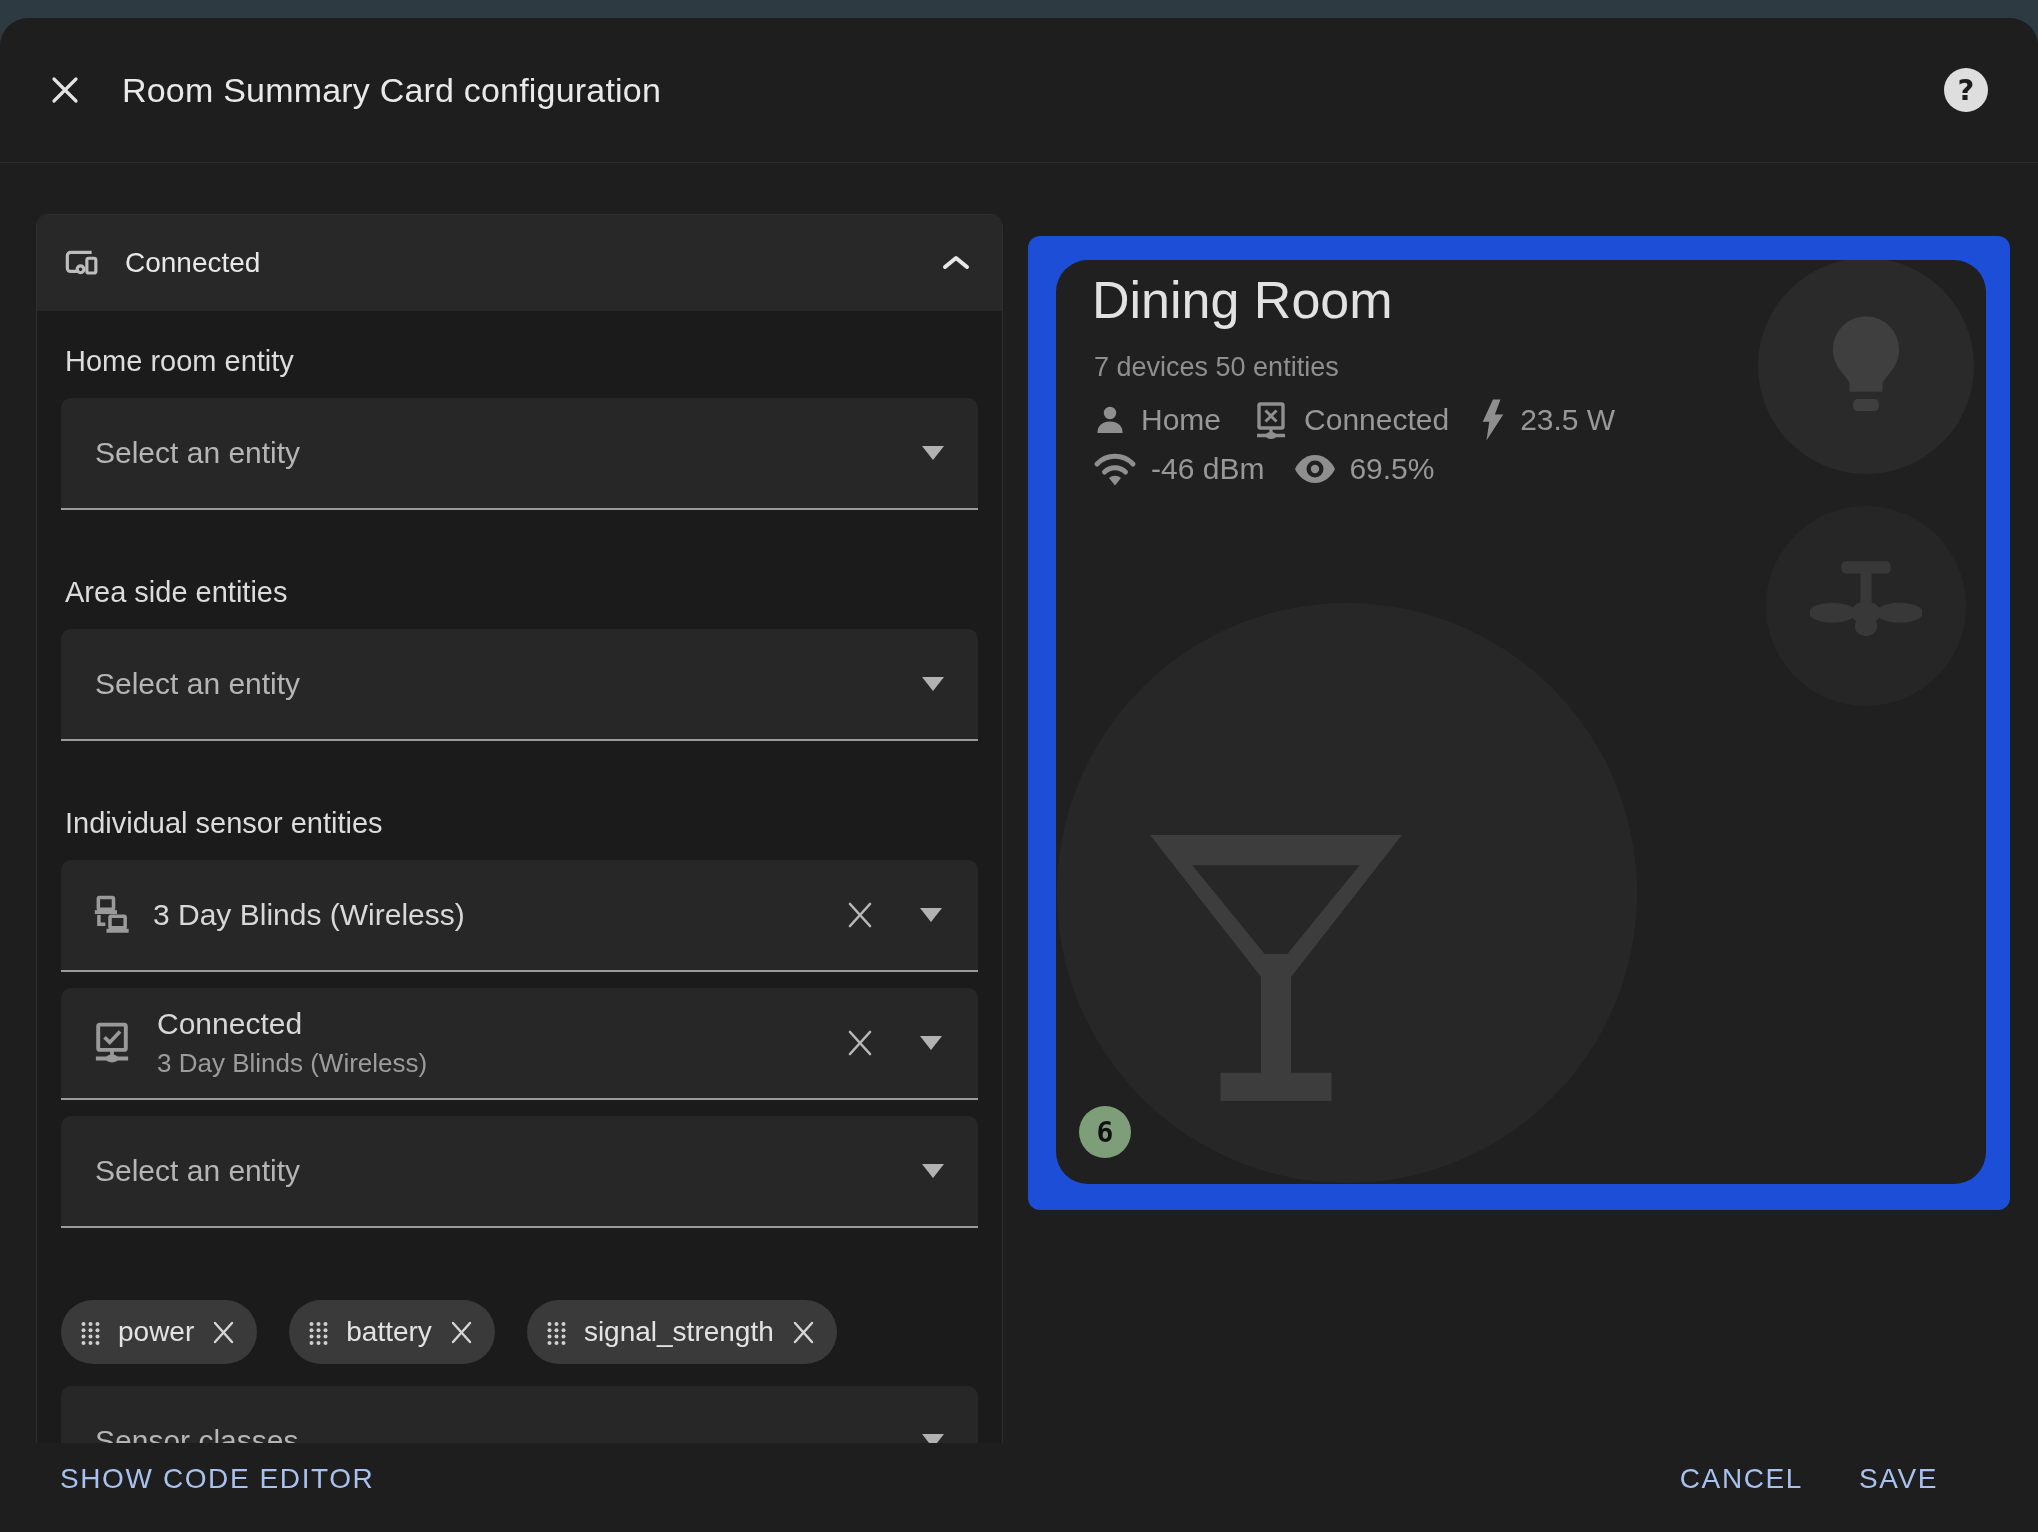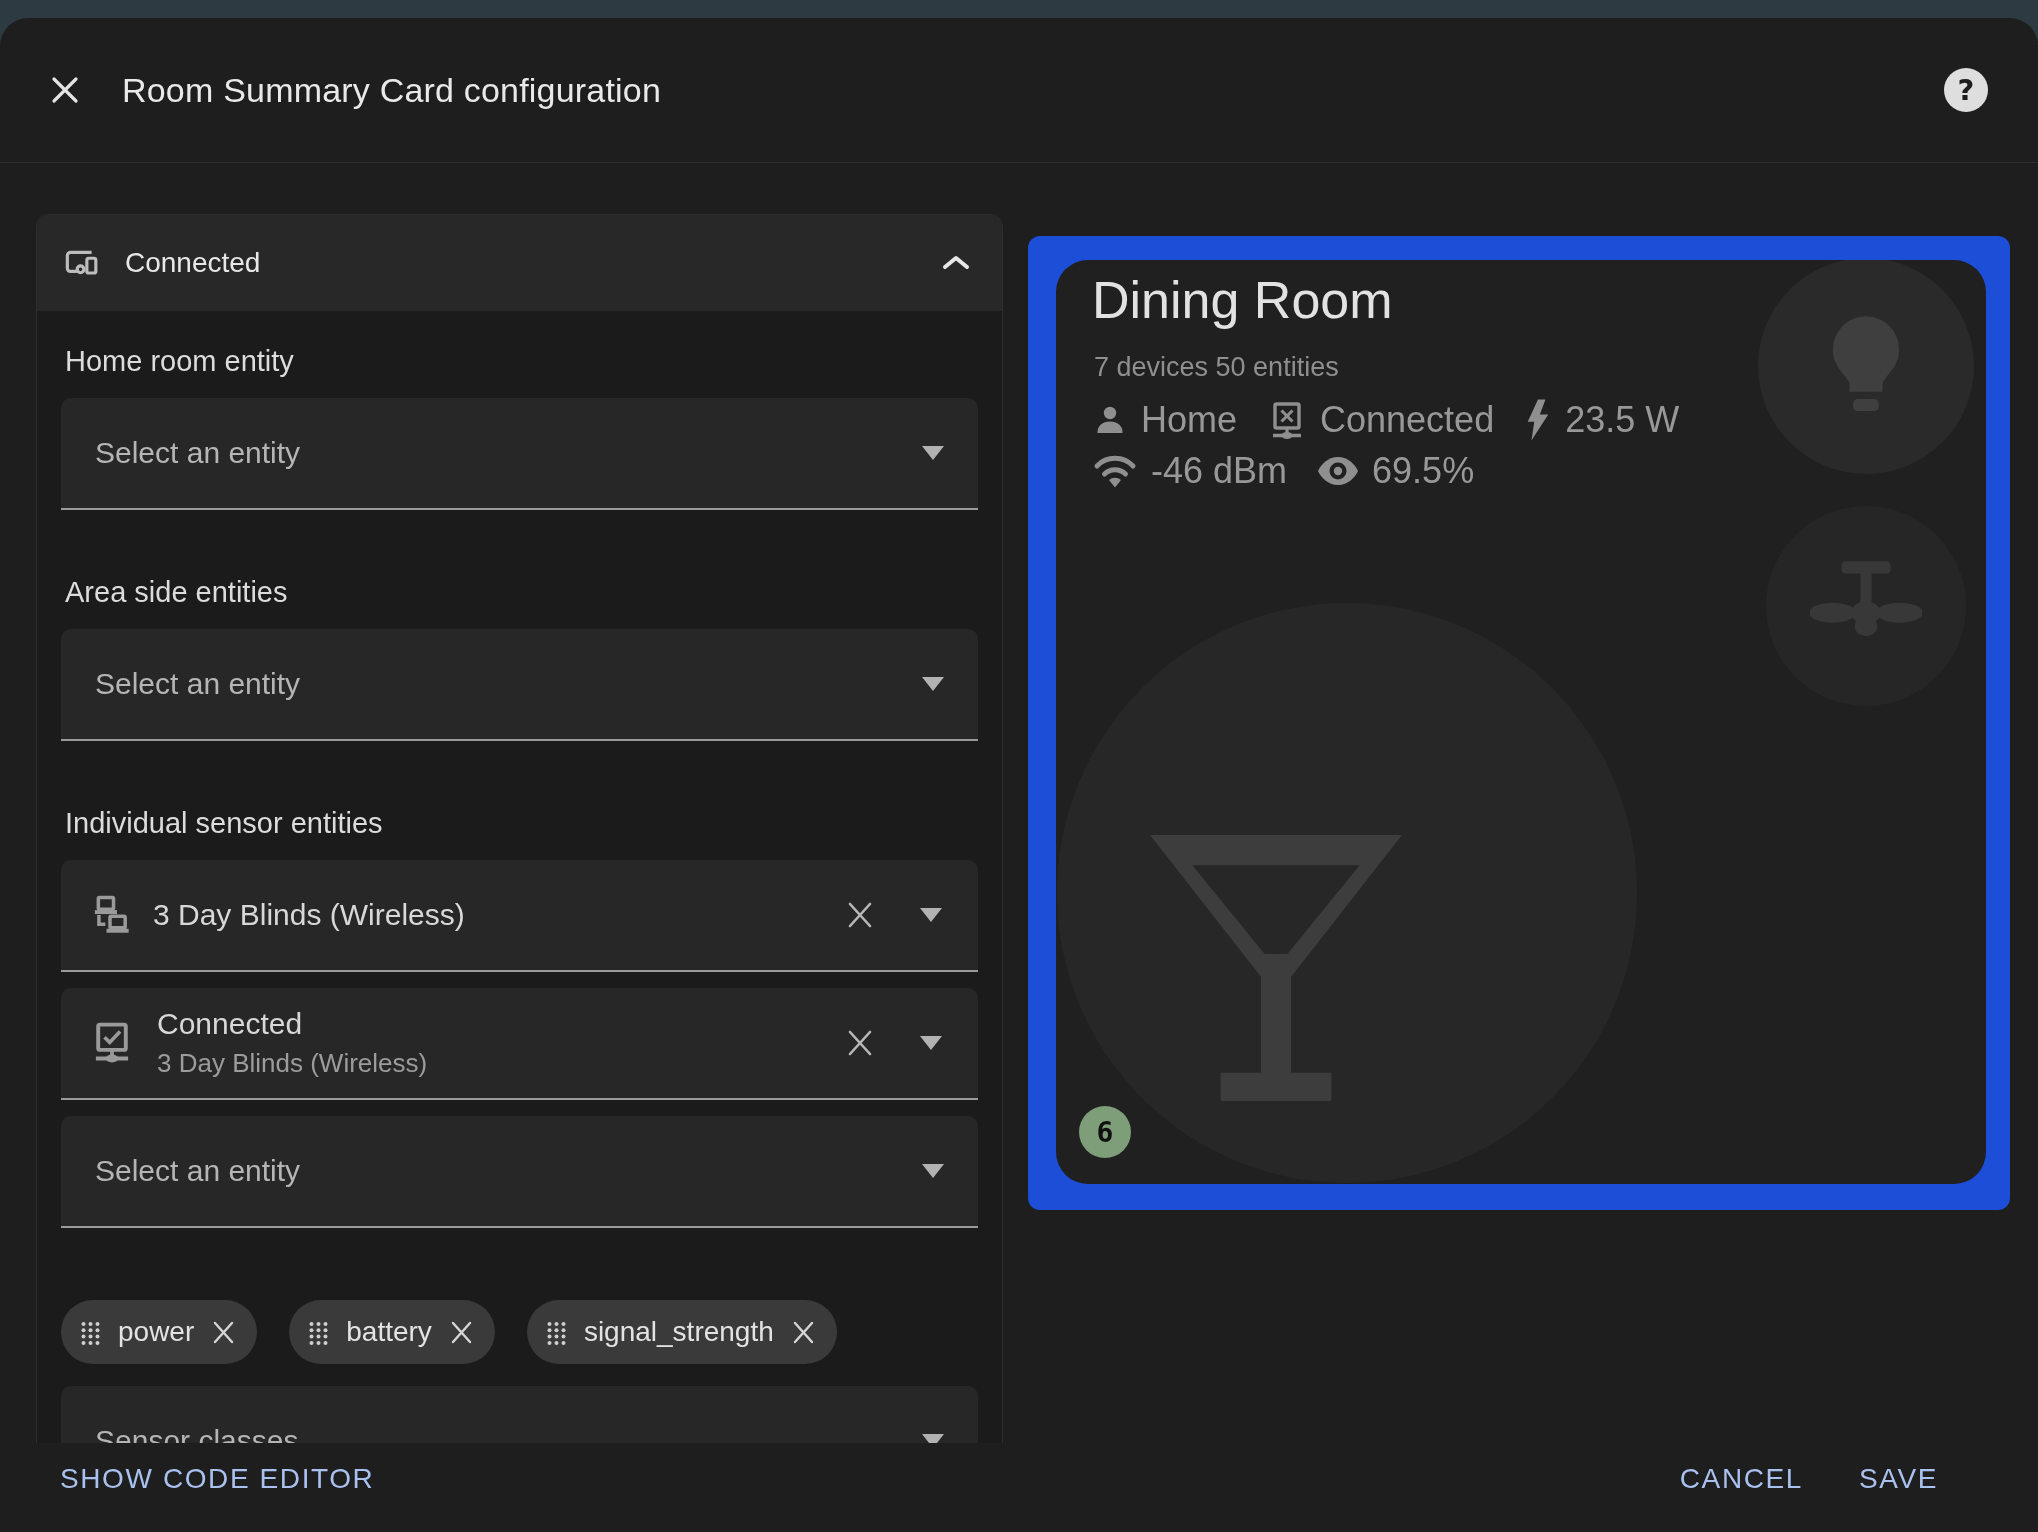--- a/index.html
+++ b/index.html
@@ -90,21 +90,21 @@
     background:#202020;border-radius:32px;overflow:hidden;
   }
   .circle{position:absolute;border-radius:50%;display:flex;align-items:center;justify-content:center;}
   .big-circle{left:1px;top:343px;width:580px;height:580px;background:#272727;}
   .light-circle{left:702px;top:-2px;width:216px;height:216px;background:#2a2a2a;color:#3f3f3f;}
   .fan-circle{left:710px;top:246px;width:200px;height:200px;background:#262626;color:#383838;}
   .room-name{position:absolute;left:36px;top:10px;font-size:52px;font-weight:400;color:#e2e2e2;}
   .room-sub{position:absolute;left:38px;top:92px;font-size:27px;color:#8f8f8f;}
   .stats{position:absolute;left:36px;top:138px;width:660px;display:flex;flex-wrap:wrap;row-gap:8px;column-gap:30px;}
   .stat{display:flex;align-items:center;gap:13px;color:#8f8f8f;}
-  .stat-value{font-size:36px;color:#989898;white-space:nowrap;}
+  .stat-value{font-size:30px;color:#989898;white-space:nowrap;}
   .martini{position:absolute;left:94px;top:575px;color:#3d3d3d;}
   .badge{
     position:absolute;left:23px;top:846px;width:52px;height:52px;border-radius:50%;
     background:#7d9e79;display:flex;align-items:center;justify-content:center;
     font-family:"DejaVu Sans Mono", monospace;font-weight:700;font-size:28px;color:#101010;
   }
   
   .actions{
     position:absolute;left:0;right:0;bottom:0;height:107px;
     display:flex;align-items:center;padding:0 100px 0 60px;box-sizing:border-box;

